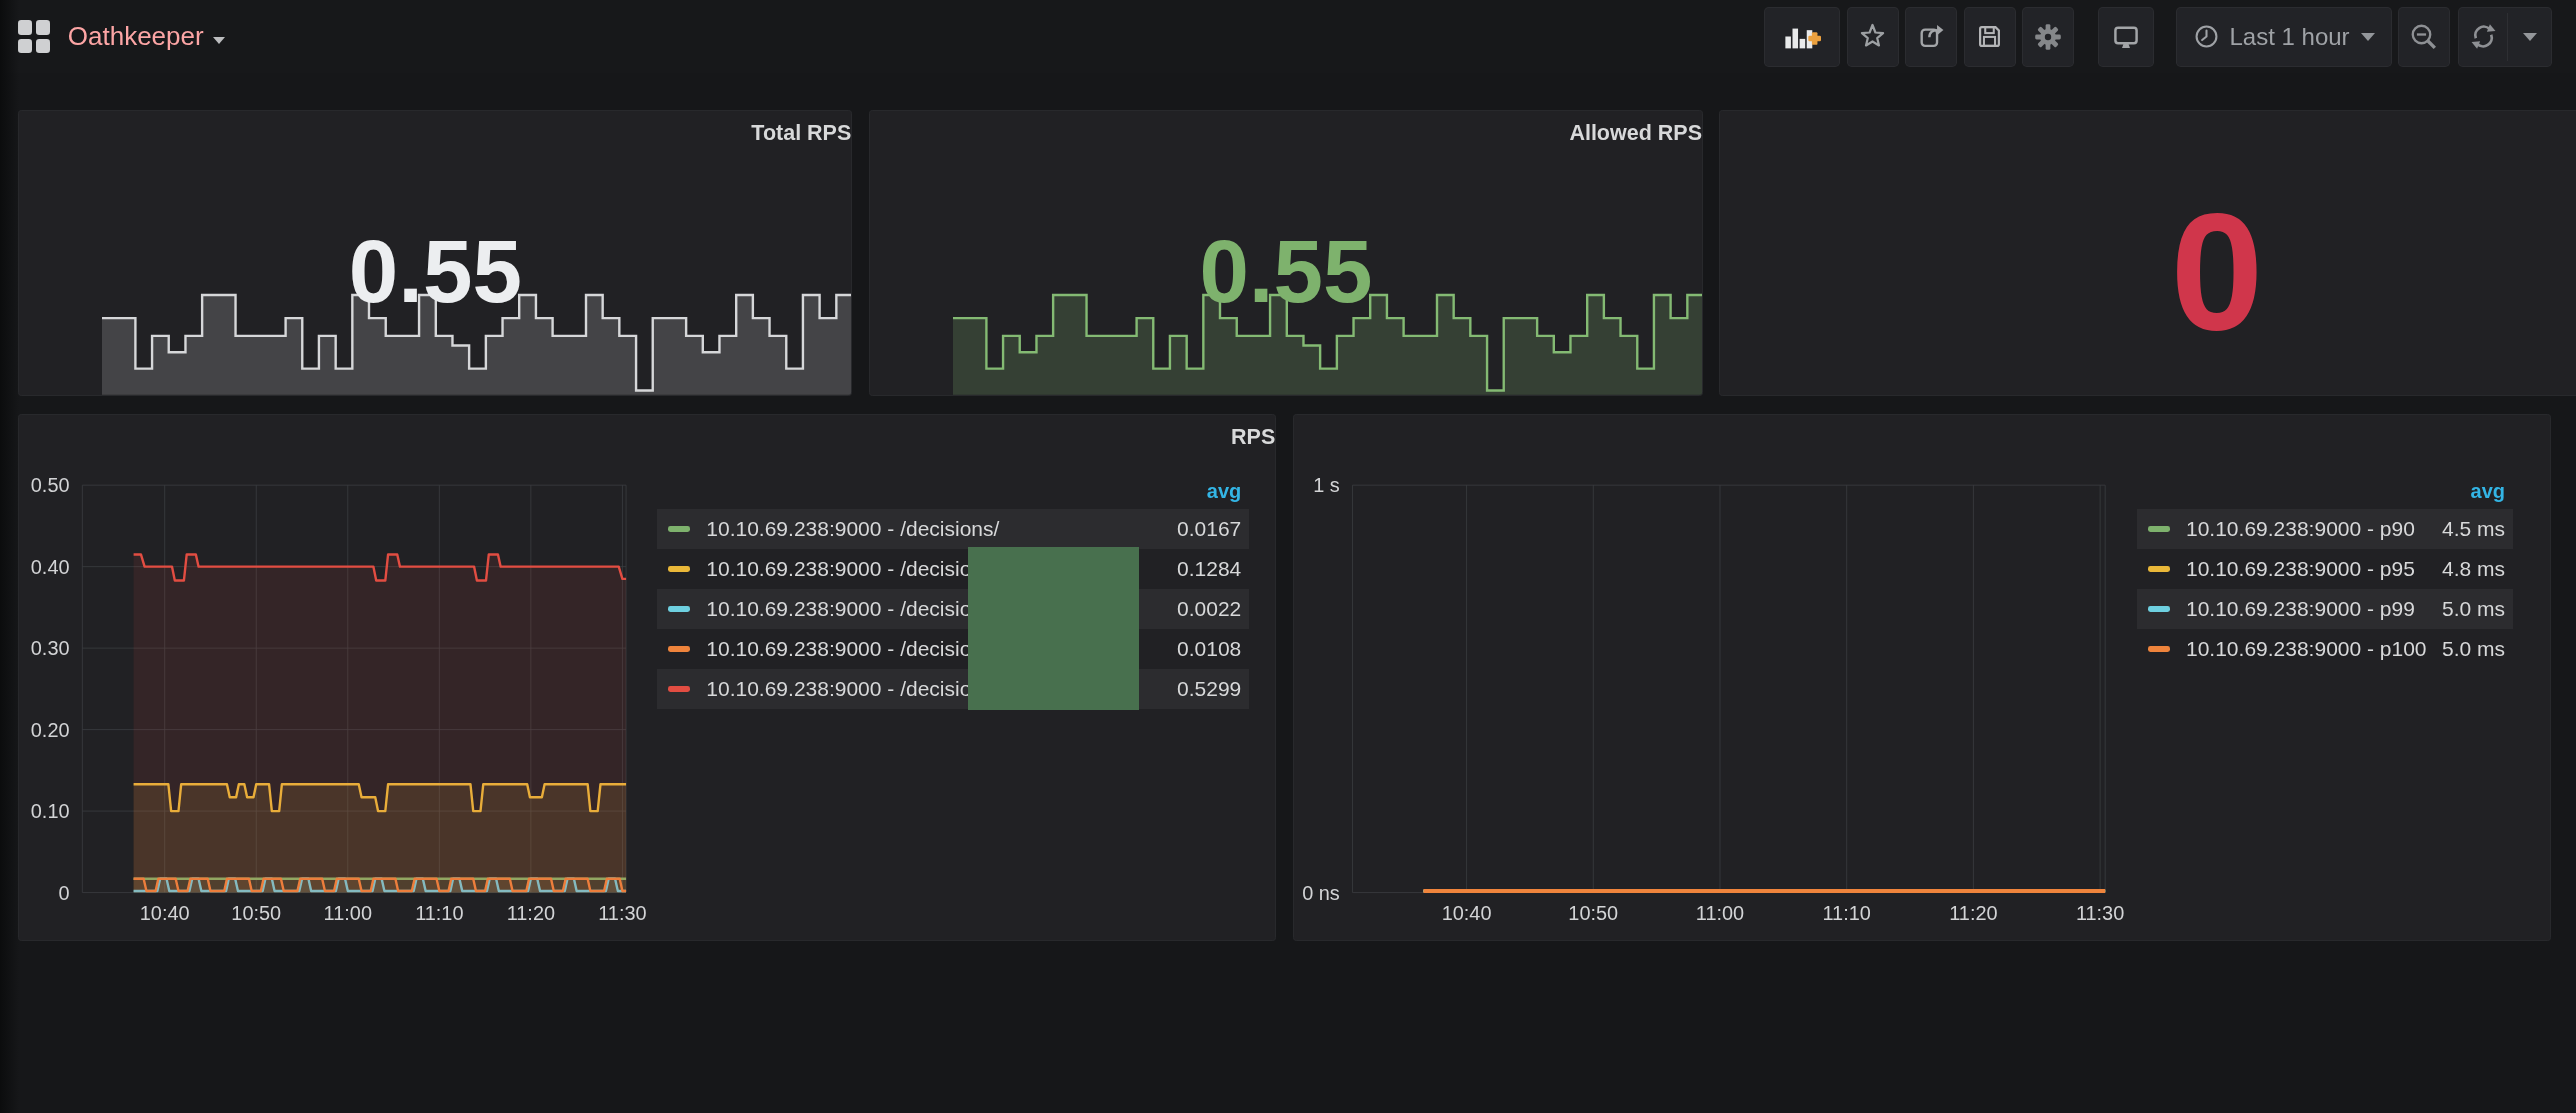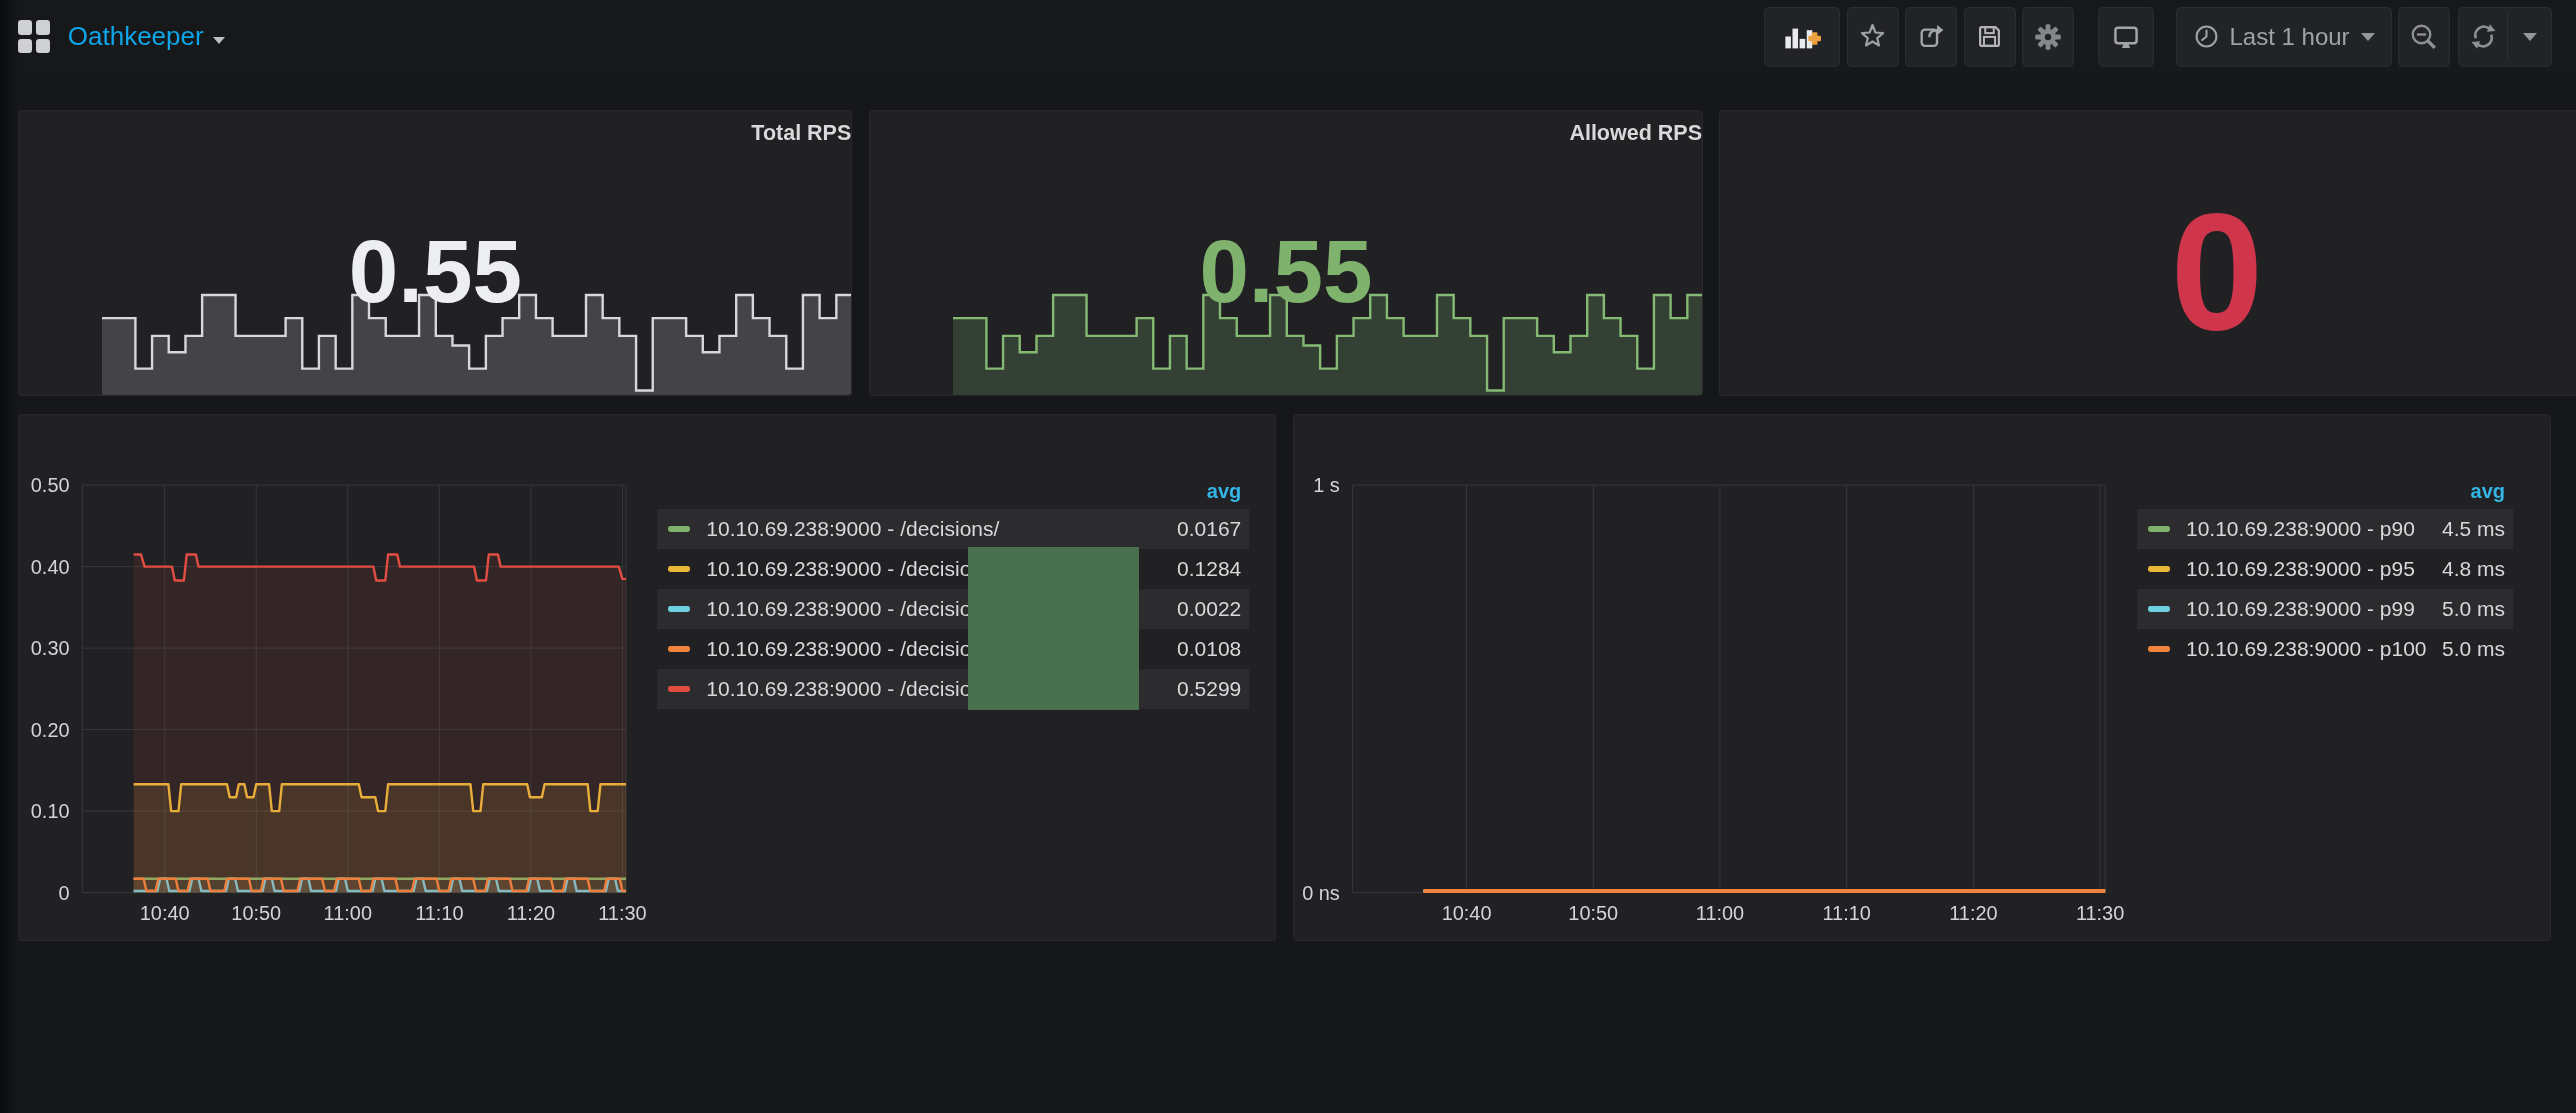--- a/index.html
+++ b/index.html
@@ -7,21 +7,21 @@
        font-family:"Liberation Sans",sans-serif;color:#d8d9da;}
   .edge-shade{position:absolute;left:0;top:0;bottom:0;width:19px;z-index:6;
        background:linear-gradient(90deg,#0b0c0d,rgba(11,12,13,0));pointer-events:none;}
 
   
   .navbar{height:73px;display:flex;align-items:center;justify-content:space-between;
           padding:0 24px 0 17.5px;background:#17181a;}
   .nav-left{display:flex;align-items:center;}
   .logo{display:grid;grid-template-columns:14.4px 14.4px;grid-gap:4px;cursor:pointer;}
   .logo i{width:14.4px;height:14.4px;background:#cfd0d2;border-radius:3.2px;display:block;}
-  .dash-title{font-size:26px;color:#0ea5e9;margin-left:17.5px;cursor:pointer;}
+  .dash-title{font-size:26px;color:#fca5a5;margin-left:17.5px;cursor:pointer;}
   .tcaret{width:0;height:0;border-left:6.4px solid transparent;border-right:6.4px solid transparent;
           border-top:7.2px solid #bcbdbf;margin-left:9.6px;margin-top:8px;}
   .nav-right{display:flex;align-items:center;}
   .nbtn{height:60px;background:#222327;border:0.8px solid rgba(255,255,255,0.045);
         border-radius:4.8px;display:flex;align-items:center;justify-content:center;
         cursor:pointer;box-sizing:border-box;}
   .w95{width:76px}.w65{width:52px}.w70{width:56px}
   .ml8{margin-left:6.4px}.ml10{margin-left:8px}.ml28{margin-left:22px}.ml30{margin-left:24px}
   .time-btn{padding:0 16px;font-size:24px;color:#9fa2a6;}
   .time-btn .lbl{margin:0 11px 0 9.6px;white-space:nowrap;}
@@ -195,20 +195,21 @@
     </svg>
   <div class="statval" id="val-allowed" style="color: rgb(126, 178, 109);">0.55</div>
 </div>
 
 <div class="panel p-denied">
   <div class="ptitle">Denied RPS</div>
   <div class="statval" id="val-denied" style="color: rgb(208, 54, 75);">0</div>
 </div>
 
 <div class="panel p-rps">
+  <div class="ptitle">RPS</div>
   <svg class="plot" id="plot-rps" width="1258" height="527" viewBox="0 0 1577 661">
       <line x1="79" y1="599" x2="761" y2="599" stroke="#3b3d41" stroke-width="1"></line>
       <text x="63" y="608" text-anchor="end" font-size="25" fill="#d3d4d6">0</text>
       <line x1="79" y1="496.8" x2="761" y2="496.8" stroke="#3b3d41" stroke-width="1"></line>
       <text x="63" y="505.8" text-anchor="end" font-size="25" fill="#d3d4d6">0.10</text>
       <line x1="79" y1="394.59999999999997" x2="761" y2="394.59999999999997" stroke="#3b3d41" stroke-width="1"></line>
       <text x="63" y="403.59999999999997" text-anchor="end" font-size="25" fill="#d3d4d6">0.20</text>
       <line x1="79" y1="292.4" x2="761" y2="292.4" stroke="#3b3d41" stroke-width="1"></line>
       <text x="63" y="301.4" text-anchor="end" font-size="25" fill="#d3d4d6">0.30</text>
       <line x1="79" y1="190.2" x2="761" y2="190.2" stroke="#3b3d41" stroke-width="1"></line>

